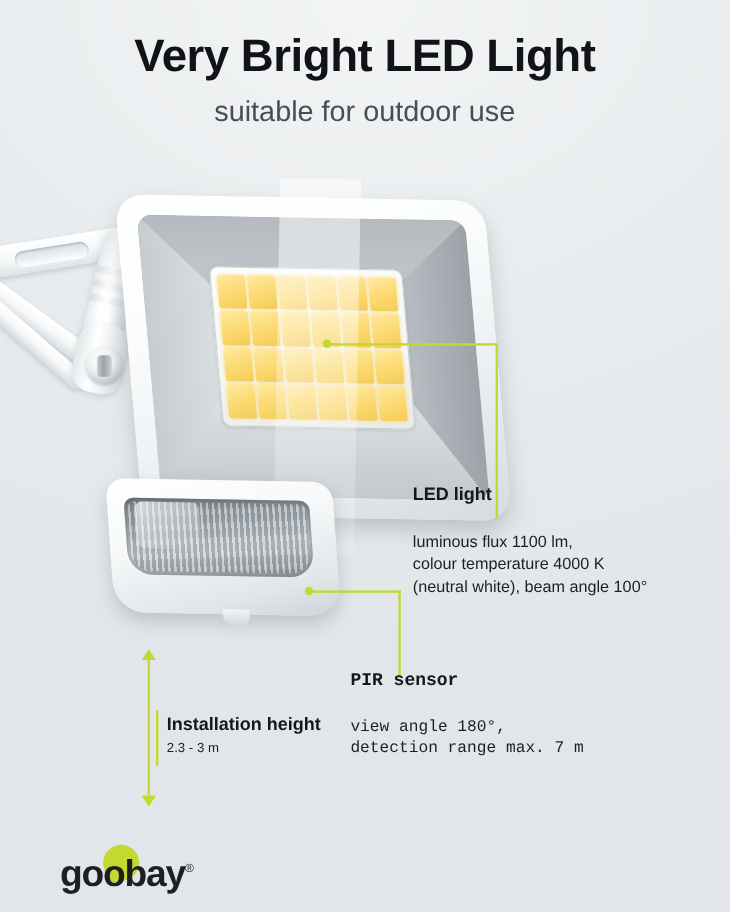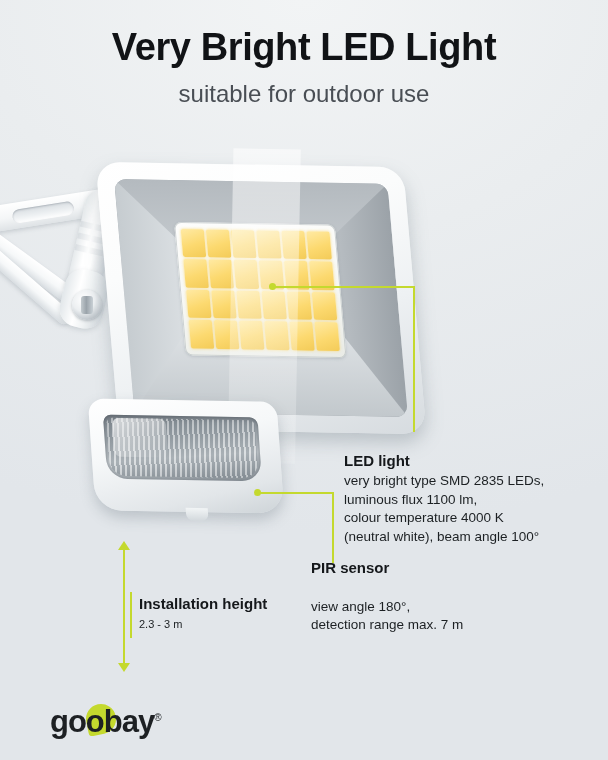--- a/index.html
+++ b/index.html
@@ -188,43 +188,43 @@
   .leader{position:absolute;background:#c4d92e;}
   .dot{position:absolute;width:7px;height:7px;border-radius:50%;background:#c4d92e;}
 
   .callout{position:absolute;}
   .callout h3{
     margin:0 0 3px 0;font-size:15px;font-weight:bold;color:#15181b;
   }
   .callout p{
     margin:0;font-size:13.5px;line-height:18.5px;color:#1c2023;font-weight:normal;
   }
-  .callout-led{left:344px;top:452px;width:252px;}
-  .callout-pir{left:311px;top:559px;width:260px;}
+  .callout-led{left:344px;top:404px;width:252px;}
+  .callout-pir{left:292px;top:559px;width:260px;font-family:Liberation Mono, monospace;}
   .callout-install{left:139px;top:595px;width:170px;}
   .callout-install h3{font-size:15px;}
   .callout-install p{font-size:11px;}
 
   
   .arrow-line{position:absolute;left:123px;top:549px;width:2px;height:114px;background:#c4d92e;}
   .arrow-head{position:absolute;left:118px;width:0;height:0;border-left:6px solid transparent;border-right:6px solid transparent;}
   .arrow-up{top:541px;border-bottom:9px solid #c4d92e;}
   .arrow-dn{top:663px;border-top:9px solid #c4d92e;}
   .install-bar{position:absolute;left:130px;top:592px;width:2px;height:46px;background:#c4d92e;}
 
   
   .logo{position:absolute;left:50px;top:702px;height:34px;}
   .logo-bubble{
     position:absolute;left:36px;top:2px;width:30px;height:30px;
     background:#c4d92e;border-radius:50% 50% 50% 4px;
     transform:rotate(-12deg);
   }
   .logo-text{
     position:relative;font-size:31px;font-weight:bold;color:#1d2023;
-    letter-spacing:-1px;line-height:32px;
+    letter-spacing:-1px;line-height:45px;
   }
   .logo-reg{font-size:10px;vertical-align:super;font-weight:normal;}
 </style>
 </head>
 <body>
 
 <div id="page">
 
   <div class="title">Very Bright LED Light</div>
   <div class="subtitle">suitable for outdoor use</div>
@@ -302,21 +302,21 @@
   <div class="leader" style="left:332px;top:492px;width:1.5px;height:71px;"></div>
 
   <div class="arrow-head arrow-up"></div>
   <div class="arrow-line"></div>
   <div class="arrow-head arrow-dn"></div>
   <div class="install-bar"></div>
 
   <div class="callout callout-led">
     <h3>LED light</h3>
     <p>
-      <span>very bright type SMD 2835 LEDs,</span><br>
+      <br>
       <span>luminous flux 1100 lm,</span><br>
       <span>colour temperature 4000 K</span><br>
       <span>(neutral white), beam angle 100°</span>
     </p>
   </div>
 
   <div class="callout callout-pir">
     <h3>PIR sensor</h3>
     <p>
       <br>

